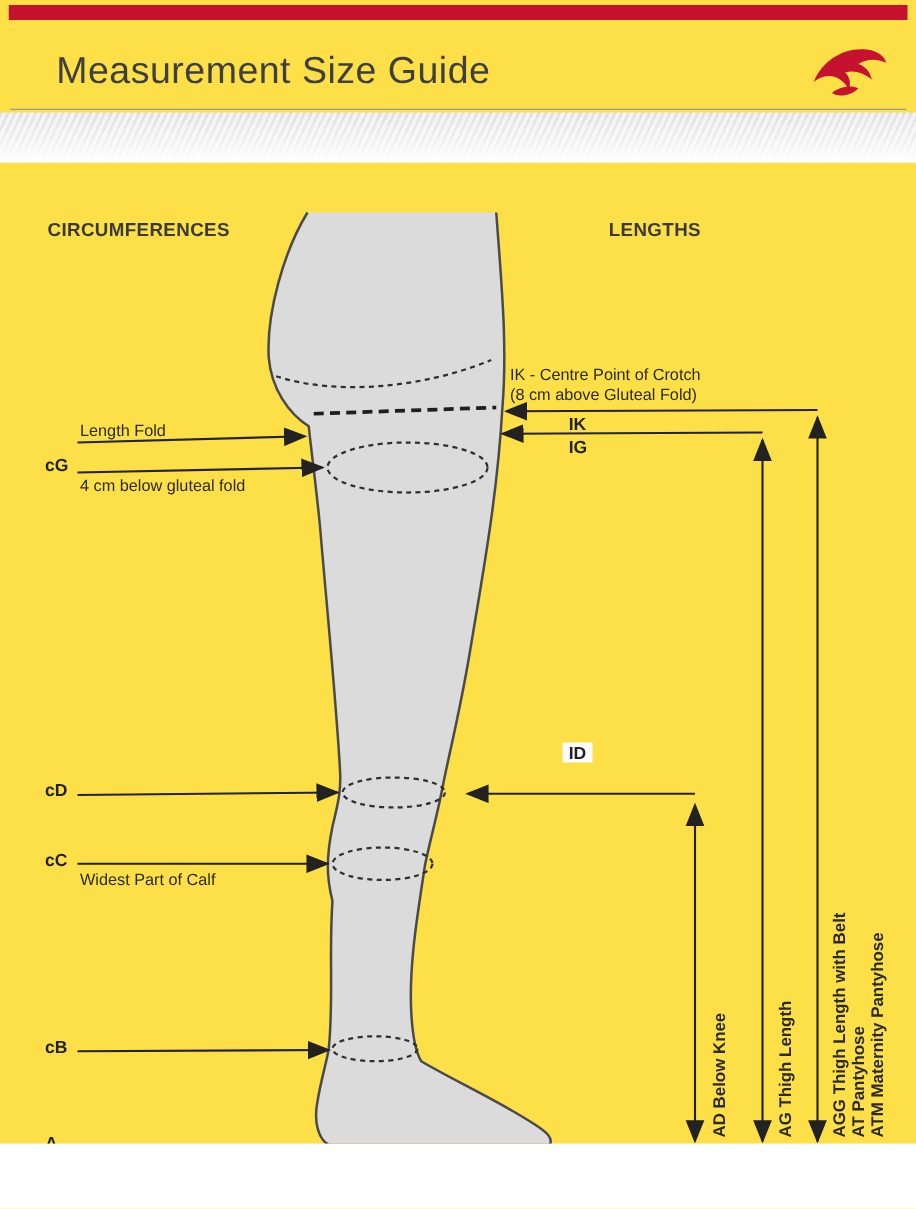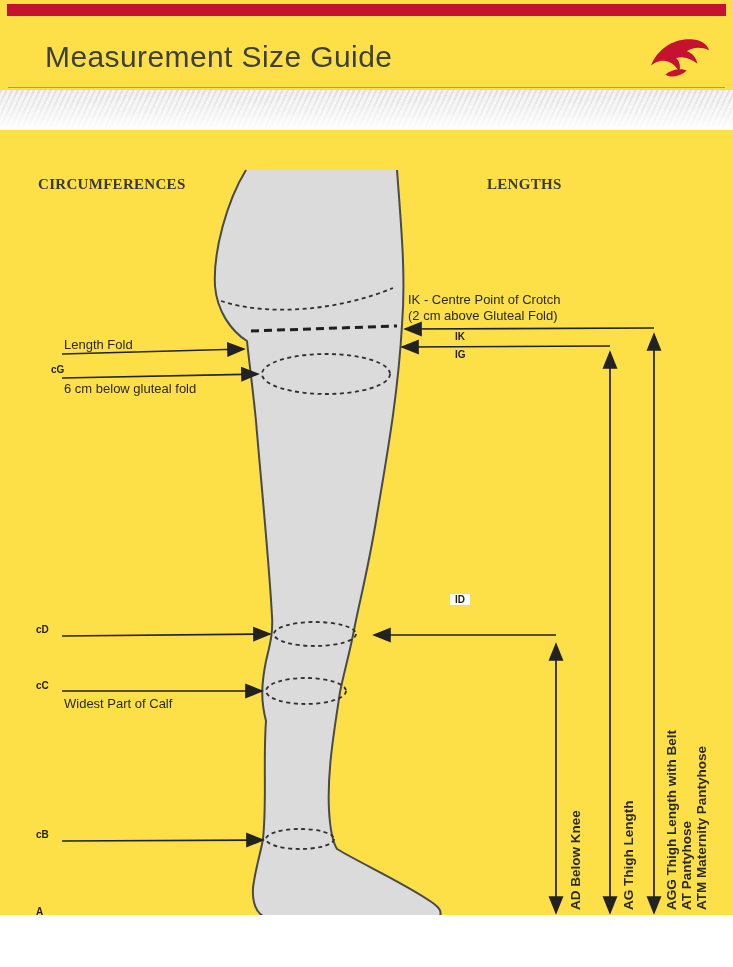--- a/index.html
+++ b/index.html
@@ -13,24 +13,24 @@
            color:#3f3f3f; letter-spacing:0.4px; }
   .logo  { position:absolute; top:34px; left:648px; width:62px; height:48px; }
   .header-rule { position:absolute; top:87px; left:8px; right:8px; height:1px; background:#9a9a9a; }
 
   .texture-band { position:absolute; top:90px; left:0; width:733px; height:40px;
     background:
       linear-gradient(to bottom, rgba(255,255,255,0.10), rgba(255,255,255,0.55) 55%, #ffffff 100%),
       repeating-linear-gradient(115deg, #dcdcdc 0 2px, #f1f1f1 2px 5px);
   }
 
-  .sec-header { position:absolute; font-size:15px; font-weight:bold; color:#3a3a3a; letter-spacing:0.3px;font-family:Liberation Serif, serif; }
+  .sec-header { position:absolute; font-size:15px; font-weight:bold; color:#3a3a3a; letter-spacing:0.3px; }
 
   .lbl  { position:absolute; font-size:13px; line-height:1.2; white-space:pre-line; color:#2a2a2a; }
-  .code { position:absolute; font-size:10px; font-weight:bold; color:#222; }
+  .code { position:absolute; font-size:14px; font-weight:bold; color:#222; }
   .idbadge { background:#ffffff; padding:0 5px; }
 
   .vlabel { position:absolute; transform:rotate(-90deg); transform-origin:0 0;
             white-space:nowrap; font-size:13.5px; font-weight:bold; line-height:15px; color:#2a2a2a; }
 
   svg.diagram { position:absolute; top:0; left:0; }
   .leg-fill   { fill:#dbdbdb; }
   .leg-stroke { fill:none; stroke:#4a4a4a; stroke-width:2; stroke-linejoin:round; }
   .dash-fine  { fill:none; stroke:#2f2f2f; stroke-width:1.8; stroke-dasharray:4 3.5; }
   .dash-heavy { fill:none; stroke:#1f1f1f; stroke-width:3;   stroke-dasharray:8 5; }
@@ -97,35 +97,35 @@
     <path class="arrow" d="M610,352 L610,913" marker-start="url(#arr)" marker-end="url(#arr)"></path>
     <path class="arrow" d="M654,334 L654,913" marker-start="url(#arr)" marker-end="url(#arr)"></path>
 
     <path class="floor" d="M62,918 L662,918"></path>
   </svg>
 
   <div class="sec-header" style="top:176px;left:38px">CIRCUMFERENCES</div>
   <div class="sec-header" style="top:176px;left:487px">LENGTHS</div>
 
   <div class="lbl" style="top:337px;left:64px">Length Fold</div>
-  <div class="code" style="top:364px;left:51px">cG</div>
-  <div class="lbl" style="top:381px;left:64px">6 cm below gluteal fold</div>
+  <div class="code" style="top:364px;left:36px">cG</div>
+  <div class="lbl" style="top:381px;left:64px">4 cm below gluteal fold</div>
 
   <div class="code" style="top:624px;left:36px">cD</div>
 
   <div class="code" style="top:680px;left:36px">cC</div>
   <div class="lbl" style="top:696px;left:64px">Widest Part of Calf</div>
 
   <div class="code" style="top:829px;left:36px">cB</div>
 
   <div class="code" style="top:906px;left:36px">A</div>
   <div class="lbl" style="top:929px;left:64px">A = Floor</div>
 
   <div class="lbl" style="top:292px;left:408px">IK - Centre Point of Crotch
-(2 cm above Gluteal Fold)</div>
+(8 cm above Gluteal Fold)</div>
   <div class="code" style="top:331px;left:455px">IK</div>
   <div class="code" style="top:349px;left:455px">IG</div>
   <div class="code idbadge" style="top:594px;left:450px">ID</div>
 
   <div class="vlabel" style="top:910px;left:568px">AD Below Knee</div>
   <div class="vlabel" style="top:910px;left:621px">AG Thigh Length</div>
   <div class="vlabel" style="top:910px;left:664px">
     <div>AGG Thigh Length with Belt</div>
     <div>AT Pantyhose</div>
     <div>ATM Maternity Pantyhose</div>

